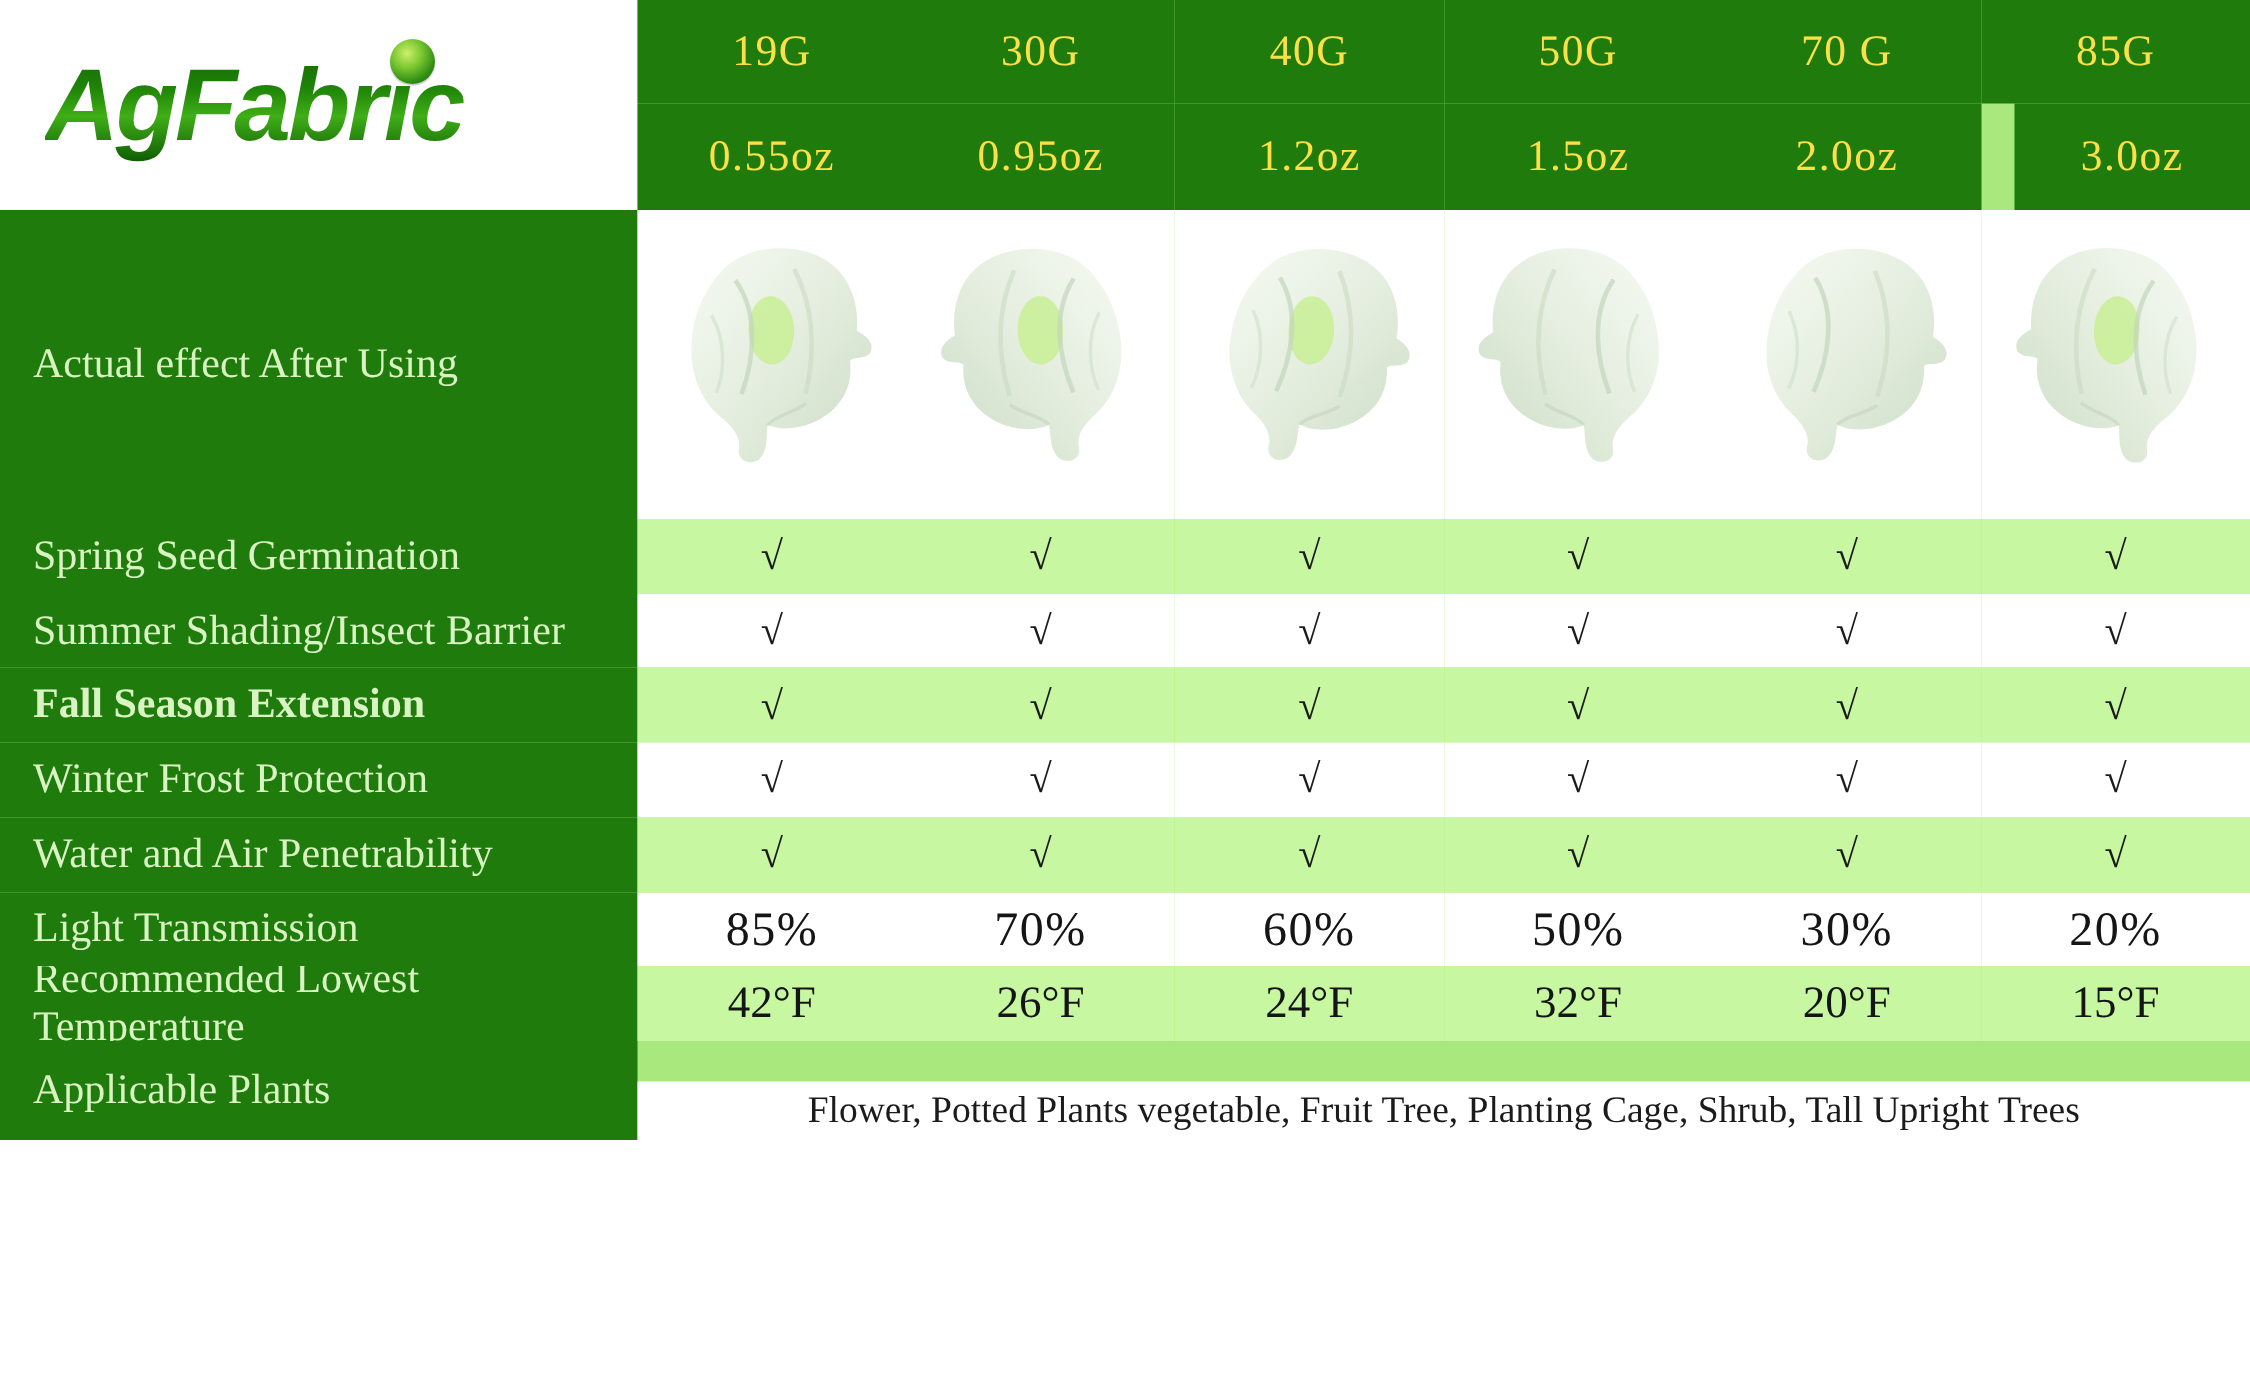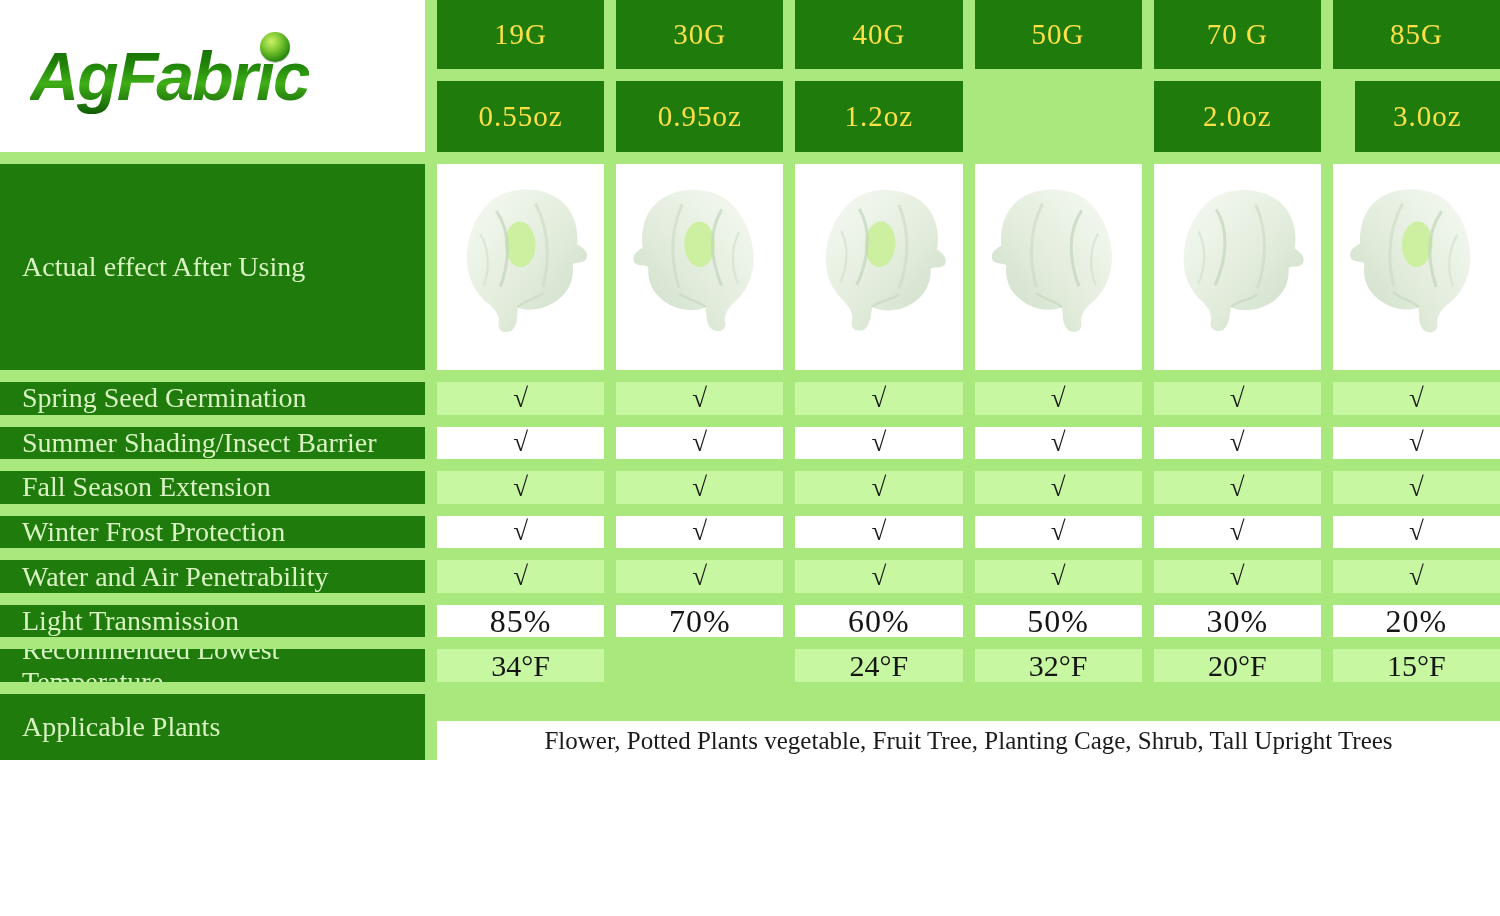--- a/index.html
+++ b/index.html
@@ -5,21 +5,21 @@
   html,body{margin:0;padding:0;background:#ffffff;}
   .page{
     width:1500px;height:916px;overflow:hidden;
     font-family:"Liberation Serif","DejaVu Serif",serif;
     background:#ffffff;
   }
   .grid{
     display:grid;width:1500px;height:760px;
     grid-template-columns:425px repeat(6,1fr);
     grid-template-rows:69px 71px 206px repeat(7,1fr) 66px;
-    gap:12px;
+    gap:0;
     background:#a9e87c; 
   }
   .cell{display:flex;align-items:center;justify-content:center;overflow:hidden;}
   .dark{background:#1e7b0c;color:#d9f3c2;}
   .lightrow{background:#c7f7a0;}
   .whiterow{background:#ffffff;}
   .head{font-size:29px;color:#fde047;letter-spacing:1px;}
   .label-cell{justify-content:flex-start;padding-left:22px;font-size:28px;}
   .check{font-size:27px;color:#1b1b1b;}
   .val{font-size:32px;color:#151515;letter-spacing:1px;}
@@ -90,41 +90,42 @@
           </defs>
           <path d="M62,28 C86,8 132,8 156,30 C170,42 178,64 175,88 C185,94 190,100 186,108 C180,114 172,110 168,114 C170,136 160,152 144,162 C130,171 108,175 94,168 C92,178 94,190 85,198 C76,203 66,198 68,188 C70,178 64,170 56,162 C38,148 26,122 30,92 C33,64 46,42 62,28 Z" fill="url(#bagGrad)"></path>
           <ellipse cx="100" cy="85" rx="20" ry="30" fill="#c6ef90" opacity="0.8"></ellipse>
           <path d="M70,40 C90,70 84,110 72,140" stroke="#c2d5bc" stroke-width="4" fill="none" opacity="0.7"></path>
           <path d="M122,32 C136,62 140,100 128,142" stroke="#c9dac3" stroke-width="4" fill="none" opacity="0.6"></path>
           <path d="M48,70 C60,92 58,120 50,138" stroke="#cfdfc9" stroke-width="3" fill="none" opacity="0.6"></path>
           <path d="M94,168 C100,160 118,158 128,150" stroke="#bdd1b7" stroke-width="3" fill="none" opacity="0.5"></path>
         </svg>
       </div>
       <div class="cell whiterow val" style="grid-area: 9 / 2 / 10 / 3;">85%</div>
-      <div class="cell lightrow temp" style="grid-area: 10 / 2 / 11 / 3;">34°F</div>
+      <div class="cell lightrow temp" style="grid-area: 10 / 2 / 11 / 3;">42°F</div>
       <div class="cell dark head" style="grid-area: 1 / 3 / 2 / 4;">30G</div>
       <div class="cell dark head" style="grid-area: 2 / 3 / 3 / 4;">0.95oz</div>
       <div class="cell whiterow image-cell" style="grid-area: 3 / 3 / 4 / 4;">
         <svg width="152" height="196" viewBox="0 0 200 230" style="transform:scaleX(-1) rotate(1deg)">
           <defs>
             <linearGradient id="bagGrad" x1="0" y1="0" x2="1" y2="1">
               <stop offset="0" stop-color="#f6faf3"></stop>
               <stop offset="0.55" stop-color="#e2ecdc"></stop>
               <stop offset="1" stop-color="#cbdcc5"></stop>
             </linearGradient>
           </defs>
           <path d="M62,28 C86,8 132,8 156,30 C170,42 178,64 175,88 C185,94 190,100 186,108 C180,114 172,110 168,114 C170,136 160,152 144,162 C130,171 108,175 94,168 C92,178 94,190 85,198 C76,203 66,198 68,188 C70,178 64,170 56,162 C38,148 26,122 30,92 C33,64 46,42 62,28 Z" fill="url(#bagGrad)"></path>
           <ellipse cx="100" cy="85" rx="20" ry="30" fill="#c6ef90" opacity="0.8"></ellipse>
           <path d="M70,40 C90,70 84,110 72,140" stroke="#c2d5bc" stroke-width="4" fill="none" opacity="0.7"></path>
           <path d="M122,32 C136,62 140,100 128,142" stroke="#c9dac3" stroke-width="4" fill="none" opacity="0.6"></path>
           <path d="M48,70 C60,92 58,120 50,138" stroke="#cfdfc9" stroke-width="3" fill="none" opacity="0.6"></path>
           <path d="M94,168 C100,160 118,158 128,150" stroke="#bdd1b7" stroke-width="3" fill="none" opacity="0.5"></path>
         </svg>
       </div>
       <div class="cell whiterow val" style="grid-area: 9 / 3 / 10 / 4;">70%</div>
+      <div class="cell lightrow temp" style="grid-area: 10 / 3 / 11 / 4;">26°F</div>
       <div class="cell dark head" style="grid-area: 1 / 4 / 2 / 5;">40G</div>
       <div class="cell dark head" style="grid-area: 2 / 4 / 3 / 5;">1.2oz</div>
       <div class="cell whiterow image-cell" style="grid-area: 3 / 4 / 4 / 5;">
         <svg width="152" height="196" viewBox="0 0 200 230" style="transform:rotate(3deg)">
           <defs>
             <linearGradient id="bagGrad" x1="0" y1="0" x2="1" y2="1">
               <stop offset="0" stop-color="#f6faf3"></stop>
               <stop offset="0.55" stop-color="#e2ecdc"></stop>
               <stop offset="1" stop-color="#cbdcc5"></stop>
             </linearGradient>
@@ -133,20 +134,21 @@
           <ellipse cx="100" cy="85" rx="20" ry="30" fill="#c6ef90" opacity="0.8"></ellipse>
           <path d="M70,40 C90,70 84,110 72,140" stroke="#c2d5bc" stroke-width="4" fill="none" opacity="0.7"></path>
           <path d="M122,32 C136,62 140,100 128,142" stroke="#c9dac3" stroke-width="4" fill="none" opacity="0.6"></path>
           <path d="M48,70 C60,92 58,120 50,138" stroke="#cfdfc9" stroke-width="3" fill="none" opacity="0.6"></path>
           <path d="M94,168 C100,160 118,158 128,150" stroke="#bdd1b7" stroke-width="3" fill="none" opacity="0.5"></path>
         </svg>
       </div>
       <div class="cell whiterow val" style="grid-area: 9 / 4 / 10 / 5;">60%</div>
       <div class="cell lightrow temp" style="grid-area: 10 / 4 / 11 / 5;">24°F</div>
       <div class="cell dark head" style="grid-area: 1 / 5 / 2 / 6;">50G</div>
+      <div class="cell dark head" style="grid-area: 2 / 5 / 3 / 6;">1.5oz</div>
       <div class="cell whiterow image-cell" style="grid-area: 3 / 5 / 4 / 6;">
         <svg width="152" height="196" viewBox="0 0 200 230" style="transform:scaleX(-1) rotate(-1deg)">
           <defs>
             <linearGradient id="bagGrad" x1="0" y1="0" x2="1" y2="1">
               <stop offset="0" stop-color="#f6faf3"></stop>
               <stop offset="0.55" stop-color="#e2ecdc"></stop>
               <stop offset="1" stop-color="#cbdcc5"></stop>
             </linearGradient>
           </defs>
           <path d="M62,28 C86,8 132,8 156,30 C170,42 178,64 175,88 C185,94 190,100 186,108 C180,114 172,110 168,114 C170,136 160,152 144,162 C130,171 108,175 94,168 C92,178 94,190 85,198 C76,203 66,198 68,188 C70,178 64,170 56,162 C38,148 26,122 30,92 C33,64 46,42 62,28 Z" fill="url(#bagGrad)"></path>
@@ -206,21 +208,21 @@
       <div class="cell lightrow check" style="grid-area: 4 / 5 / 5 / 6;">√</div>
       <div class="cell lightrow check" style="grid-area: 4 / 6 / 5 / 7;">√</div>
       <div class="cell lightrow check" style="grid-area: 4 / 7 / 5 / 8;">√</div>
       <div class="cell dark label-cell" style="grid-area: 5 / 1 / 6 / 2;">Summer Shading/Insect Barrier</div>
       <div class="cell whiterow check" style="grid-area: 5 / 2 / 6 / 3;">√</div>
       <div class="cell whiterow check" style="grid-area: 5 / 3 / 6 / 4;">√</div>
       <div class="cell whiterow check" style="grid-area: 5 / 4 / 6 / 5;">√</div>
       <div class="cell whiterow check" style="grid-area: 5 / 5 / 6 / 6;">√</div>
       <div class="cell whiterow check" style="grid-area: 5 / 6 / 6 / 7;">√</div>
       <div class="cell whiterow check" style="grid-area: 5 / 7 / 6 / 8;">√</div>
-      <div class="cell dark label-cell" style="grid-area: 6 / 1 / 7 / 2;">Fall Season Extension</div>
+      <div class="cell dark label-cell" style="grid-area: 6 / 1 / 7 / 2; font-weight: bold;">Fall Season Extension</div>
       <div class="cell lightrow check" style="grid-area: 6 / 2 / 7 / 3;">√</div>
       <div class="cell lightrow check" style="grid-area: 6 / 3 / 7 / 4;">√</div>
       <div class="cell lightrow check" style="grid-area: 6 / 4 / 7 / 5;">√</div>
       <div class="cell lightrow check" style="grid-area: 6 / 5 / 7 / 6;">√</div>
       <div class="cell lightrow check" style="grid-area: 6 / 6 / 7 / 7;">√</div>
       <div class="cell lightrow check" style="grid-area: 6 / 7 / 7 / 8;">√</div>
       <div class="cell dark label-cell" style="grid-area: 7 / 1 / 8 / 2;">Winter Frost Protection</div>
       <div class="cell whiterow check" style="grid-area: 7 / 2 / 8 / 3;">√</div>
       <div class="cell whiterow check" style="grid-area: 7 / 3 / 8 / 4;">√</div>
       <div class="cell whiterow check" style="grid-area: 7 / 4 / 8 / 5;">√</div>

